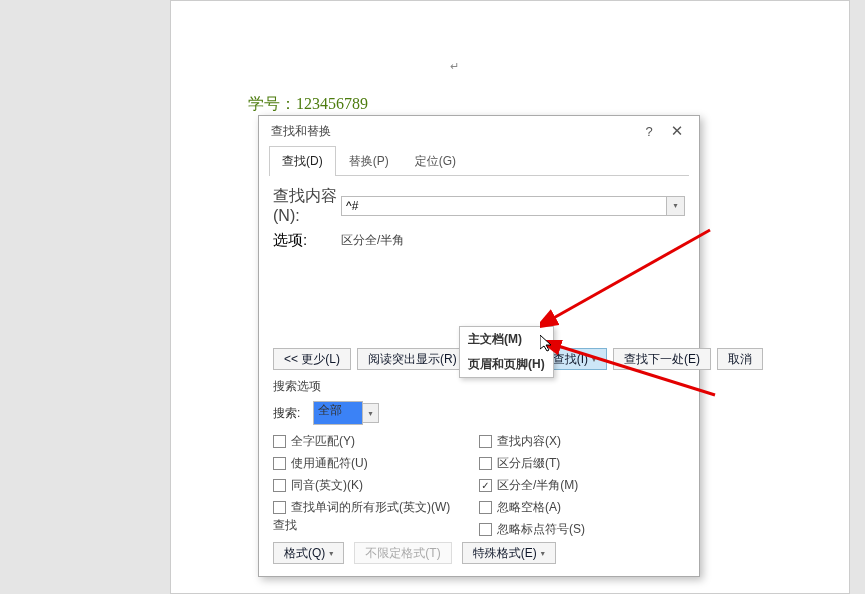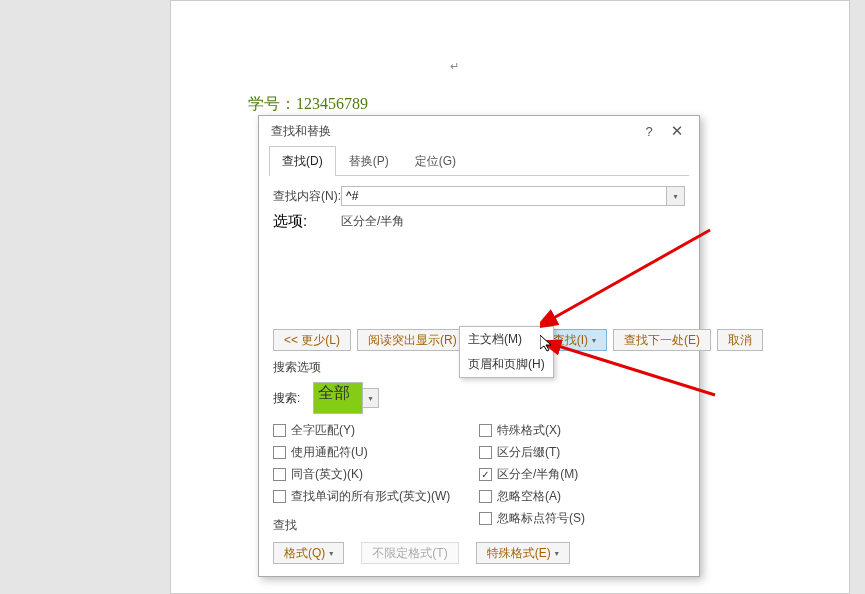--- a/index.html
+++ b/index.html
@@ -89,21 +89,21 @@
   .dialog-body {
     padding: 10px 14px;
   }
   .field-row {
     display: flex;
     align-items: center;
     margin-bottom: 6px;
   }
   .field-label {
     width: 68px;
-    font-size: 12px;
+    font-size: 16px;
     color: #444;
   }
   .field-input-wrap {
     flex: 1;
     display: flex;
   }
   .field-input {
     flex: 1;
     height: 20px;
     border: 1px solid #bbb;
@@ -136,21 +136,21 @@
     gap: 6px;
     margin-top: 84px;
     padding: 0 14px;
   }
   .btn {
     height: 22px;
     padding: 0 10px;
     border: 1px solid #bbb;
     background: #f5f5f5;
     font-size: 12px;
-    color: #a16207;
+    color: #0f172a;
     display: flex;
     align-items: center;
     justify-content: center;
     cursor: pointer;
     white-space: nowrap;
   }
   .btn.split::after {
     content: "▾";
     font-size: 8px;
     margin-left: 4px;
@@ -167,39 +167,40 @@
     width: 95px;
     background: #fff;
     border: 1px solid #bbb;
     box-shadow: 2px 2px 5px rgba(0,0,0,0.2);
   }
   .dropdown-item {
     padding: 4px 8px;
     font-size: 12px;
     color: #333;
     cursor: pointer;
+    font-weight: bold;
   }
   .section-label {
     font-size: 12px;
     color: #444;
     margin: 8px 14px 6px 14px;
   }
   .search-row {
     display: flex;
     align-items: center;
     padding: 0 14px;
     margin-bottom: 8px;
   }
   .search-label { width: 40px; font-size: 12px; }
   .search-select {
     width: 50px;
-    height: 32px;
-    border: 1px solid #bbb;
-    background: #84cc16;
-    font-size: 16px;
+    height: 24px;
+    border: 1px solid #bbb;
+    background: #3b82f6;
+    font-size: 12px;
     padding: 0 4px;
   }
   .search-select-btn {
     width: 16px; height: 20px;
     border: 1px solid #bbb; border-left: none;
     background: #f0f0f0;
     display: flex; align-items: center; justify-content: center;
     font-size: 8px; color: #666; cursor: pointer;
   }
   .checkbox-grid {
@@ -226,21 +227,21 @@
   }
   .fake-checkbox.checked::after { content: "✓"; color: #333; font-size: 10px; }
   .bottom-section {
     position: absolute;
     bottom: 12px;
     left: 0;
     right: 0;
     padding: 0 14px;
   }
   .bottom-label { font-size: 12px; color: #444; margin-bottom: 8px; }
-  .bottom-buttons { display: flex; gap: 17px; }
+  .bottom-buttons { display: flex; gap: 10px; }
   .btn.disabled { color: #aaa; border-color: #ddd; background: #fafafa; cursor: default; }
   .cursor-pointer {
     position: absolute;
     width: 14px;
     height: 18px;
     pointer-events: none;
   }
   .arrow-annotation {
     position: absolute;
     pointer-events: none;
@@ -319,21 +320,21 @@
           <span>同音(英文)(K)</span>
         </div>
       <div class="checkbox-row">
           <span class="fake-checkbox"></span>
           <span>查找单词的所有形式(英文)(W)</span>
         </div>
     </div>
     <div class="checkbox-col">
       <div class="checkbox-row">
           <span class="fake-checkbox"></span>
-          <span>特殊格式(X)</span>
+          <span>查找内容(X)</span>
         </div>
       <div class="checkbox-row">
           <span class="fake-checkbox"></span>
           <span>区分后缀(T)</span>
         </div>
       <div class="checkbox-row">
           <span class="fake-checkbox checked"></span>
           <span>区分全/半角(M)</span>
         </div>
       <div class="checkbox-row">

